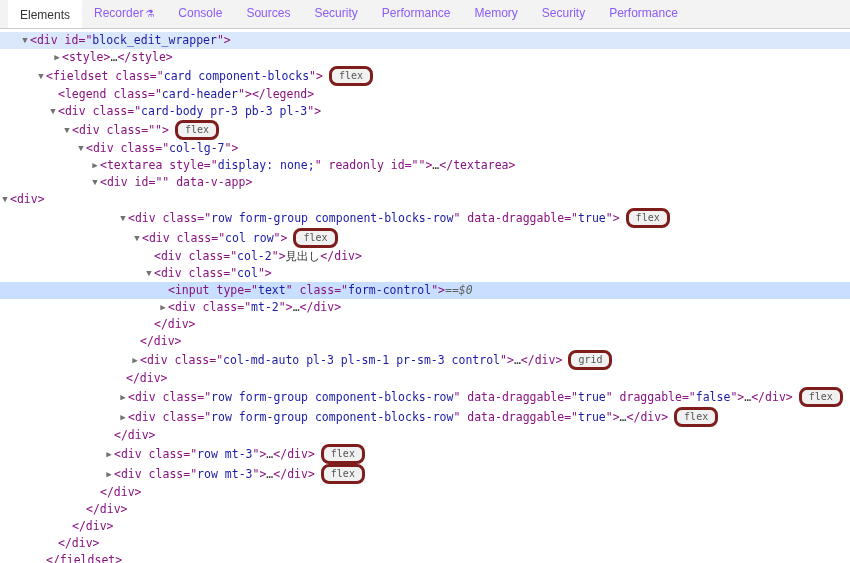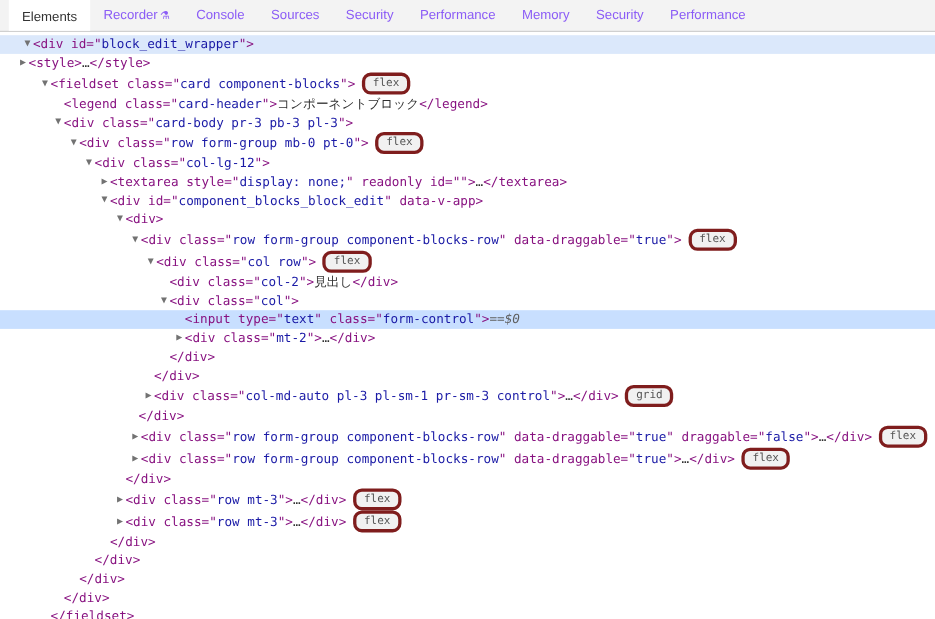--- a/index.html
+++ b/index.html
@@ -82,83 +82,80 @@
 
 <div class="dom-tree">
 
 <div class="ln hl" style="padding-left:20px">
       <span class="arrow down"></span>
       <span class="tag">&lt;div id="</span>
       <span class="attr-val">block_edit_wrapper</span>
       <span class="tag">"&gt;</span>
     </div>
 
-<div class="ln" style="padding-left:16px">
+<div class="ln" style="padding-left:52px">
       <span class="arrow right"></span>
       <span class="tag">&lt;style&gt;</span>
       <span class="ellipsis">…</span>
       <span class="tag">&lt;/style&gt;</span>
     </div>
 
 <div class="ln" style="padding-left:36px">
       <span class="arrow down"></span>
       <span class="tag">&lt;fieldset class="</span>
       <span class="attr-val">card component-blocks</span>
       <span class="tag">"&gt;</span>
       <span class="badge">flex</span>
     </div>
 
 <div class="ln" style="padding-left:58px">
       <span class="tag">&lt;legend class="</span>
       <span class="attr-val">card-header</span>
       <span class="tag">"&gt;</span>
-      <span class="txt-node">コンポーネントブロック</span>
       <span class="tag">&lt;/legend&gt;</span>
     </div>
 
 <div class="ln" style="padding-left:48px">
       <span class="arrow down"></span>
       <span class="tag">&lt;div class="</span>
       <span class="attr-val">card-body pr-3 pb-3 pl-3</span>
       <span class="tag">"&gt;</span>
     </div>
 
 <div class="ln" style="padding-left:62px">
       <span class="arrow down"></span>
       <span class="tag">&lt;div class="</span>
-      <span class="attr-val">row form-group mb-0 pt-0</span>
       <span class="tag">"&gt;</span>
       <span class="badge">flex</span>
     </div>
 
 <div class="ln" style="padding-left:76px">
       <span class="arrow down"></span>
       <span class="tag">&lt;div class="</span>
-      <span class="attr-val">col-lg-12</span>
+      <span class="attr-val">col-lg-7</span>
       <span class="tag">"&gt;</span>
     </div>
 
 <div class="ln" style="padding-left:90px">
       <span class="arrow right"></span>
       <span class="tag">&lt;textarea style="</span>
       <span class="attr-val">display: none;</span>
       <span class="tag">" readonly id="</span>
       <span class="tag">"&gt;</span>
       <span class="ellipsis">…</span>
       <span class="tag">&lt;/textarea&gt;</span>
     </div>
 
 <div class="ln" style="padding-left:90px">
       <span class="arrow down"></span>
       <span class="tag">&lt;div id="</span>
-      <span class="attr-val">component_blocks_block_edit</span>
       <span class="tag">" data-v-app&gt;</span>
     </div>
 
-<div class="ln" style="padding-left:104px">
+<div class="ln" style="">
       <span class="arrow down"></span>
       <span class="tag">&lt;div&gt;</span>
     </div>
 
 <div class="ln" style="padding-left:118px">
       <span class="arrow down"></span>
       <span class="tag">&lt;div class="</span>
       <span class="attr-val">row form-group component-blocks-row</span>
       <span class="tag">" data-draggable="</span>
       <span class="attr-val">true</span>

